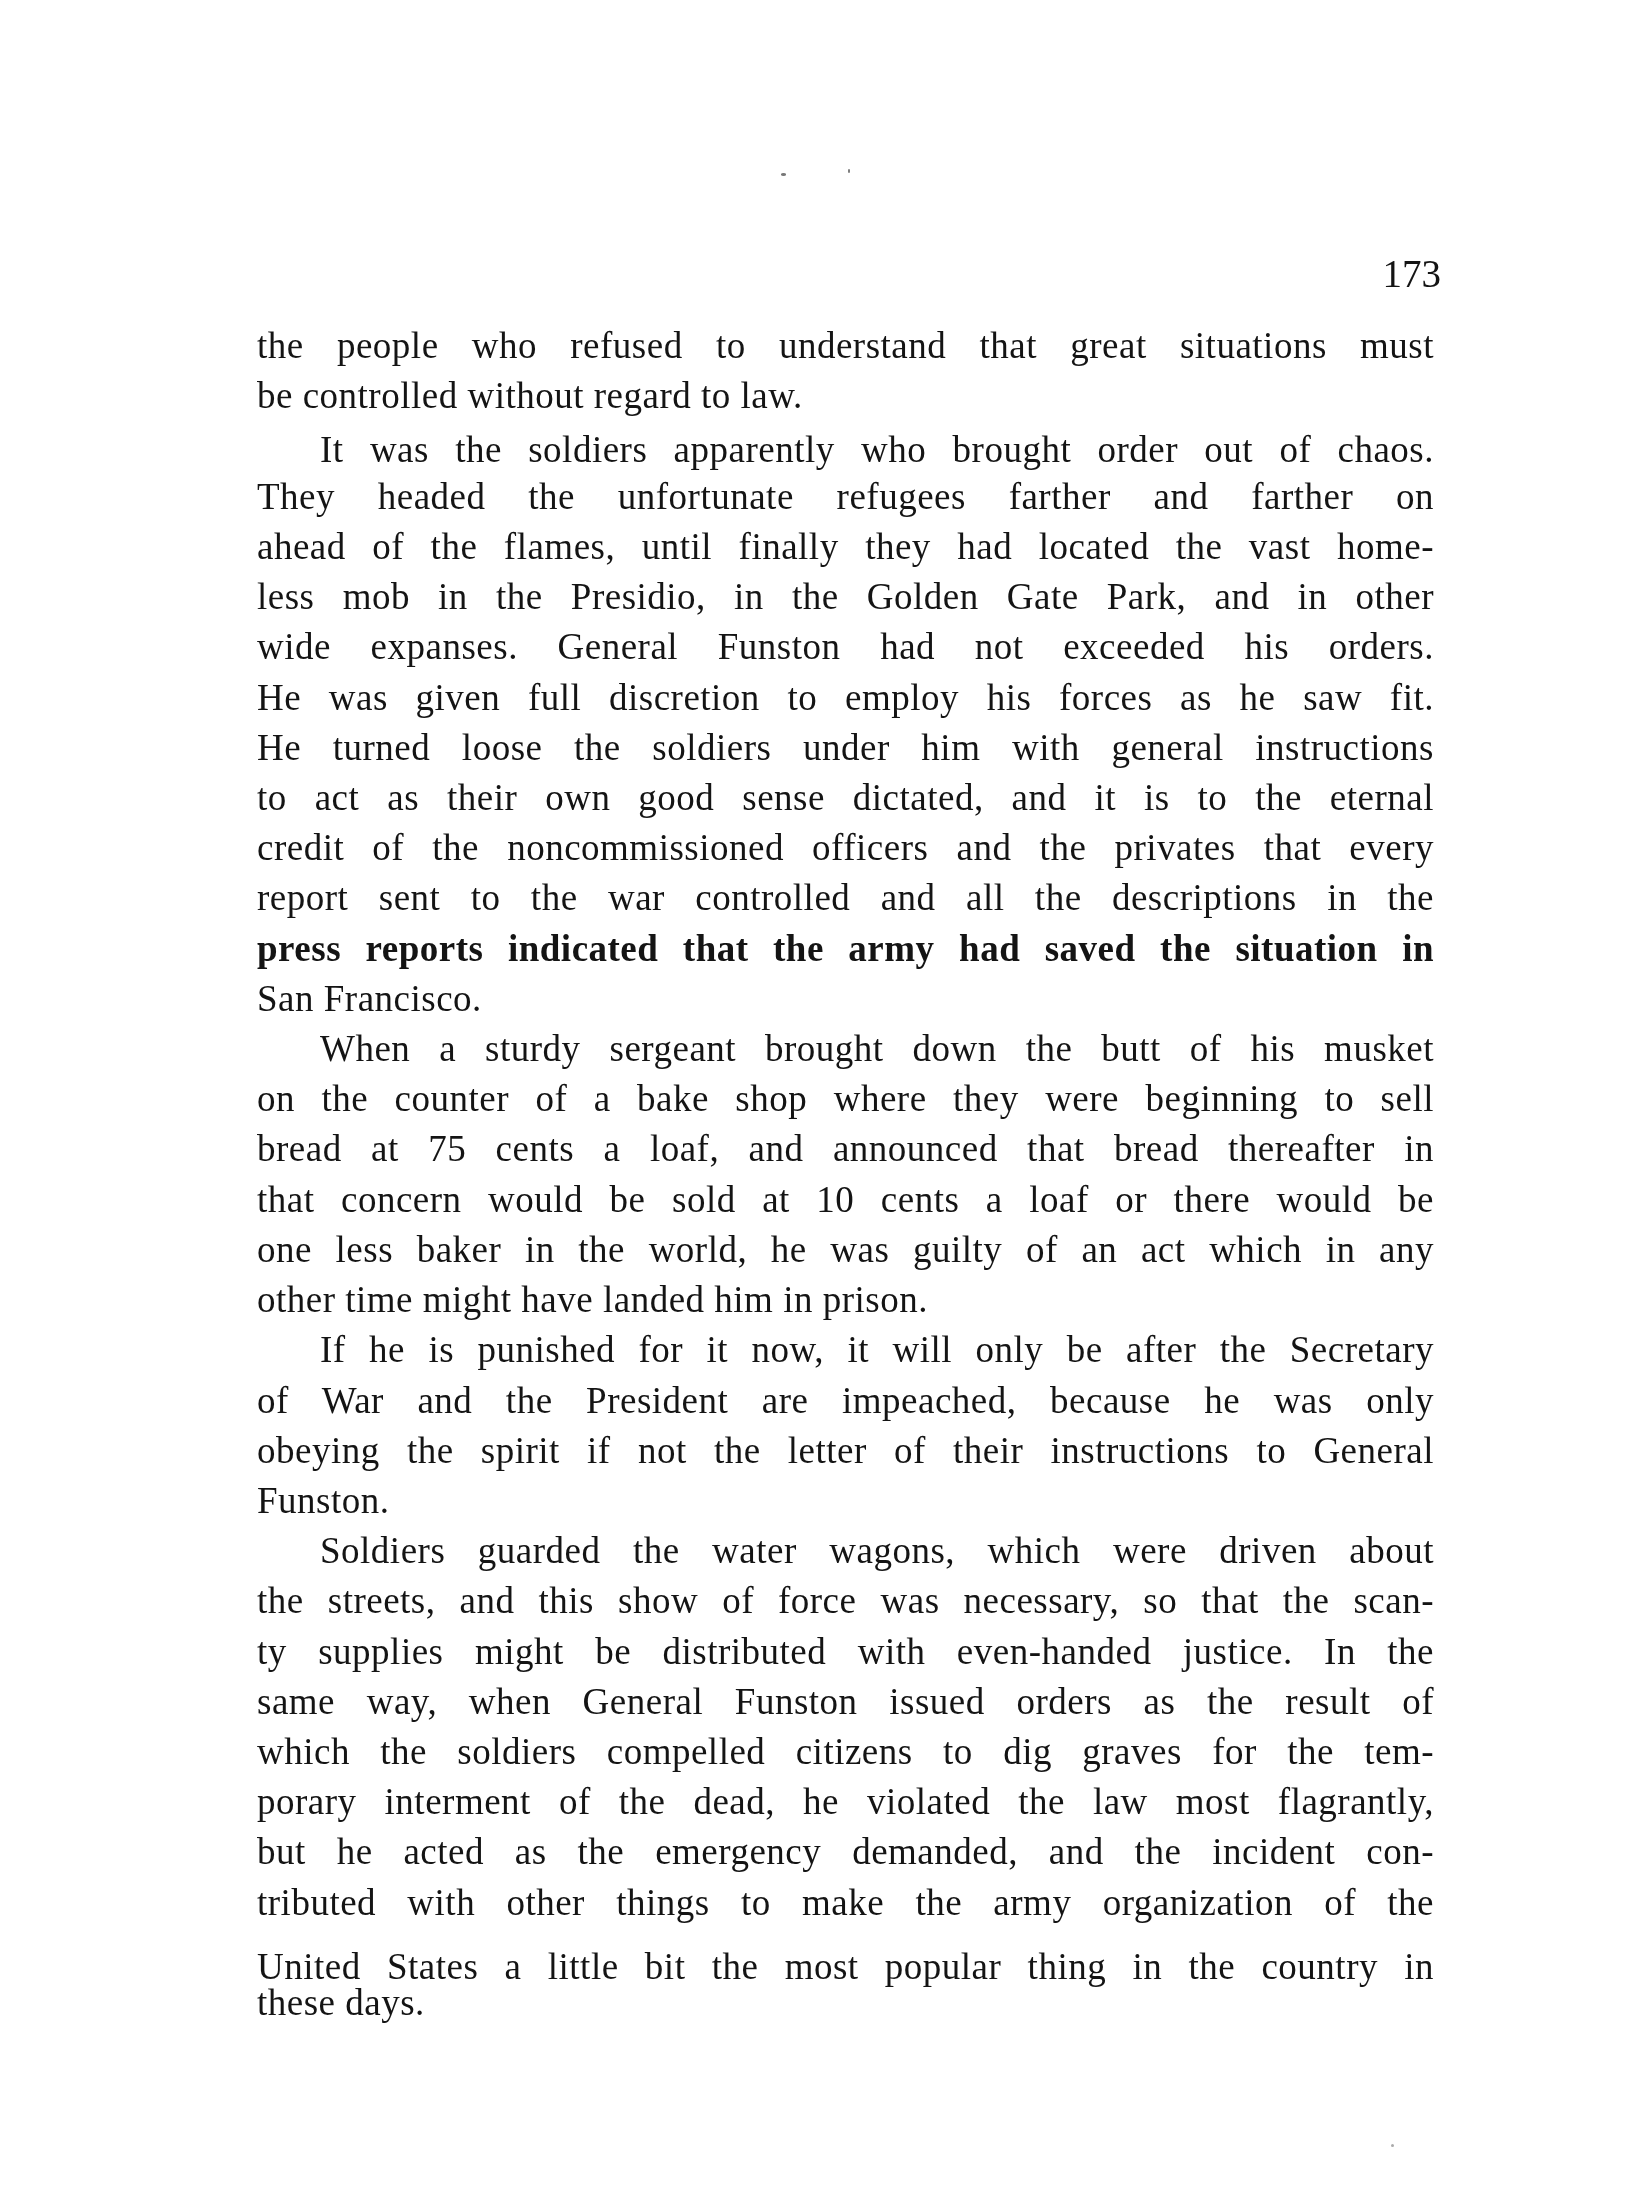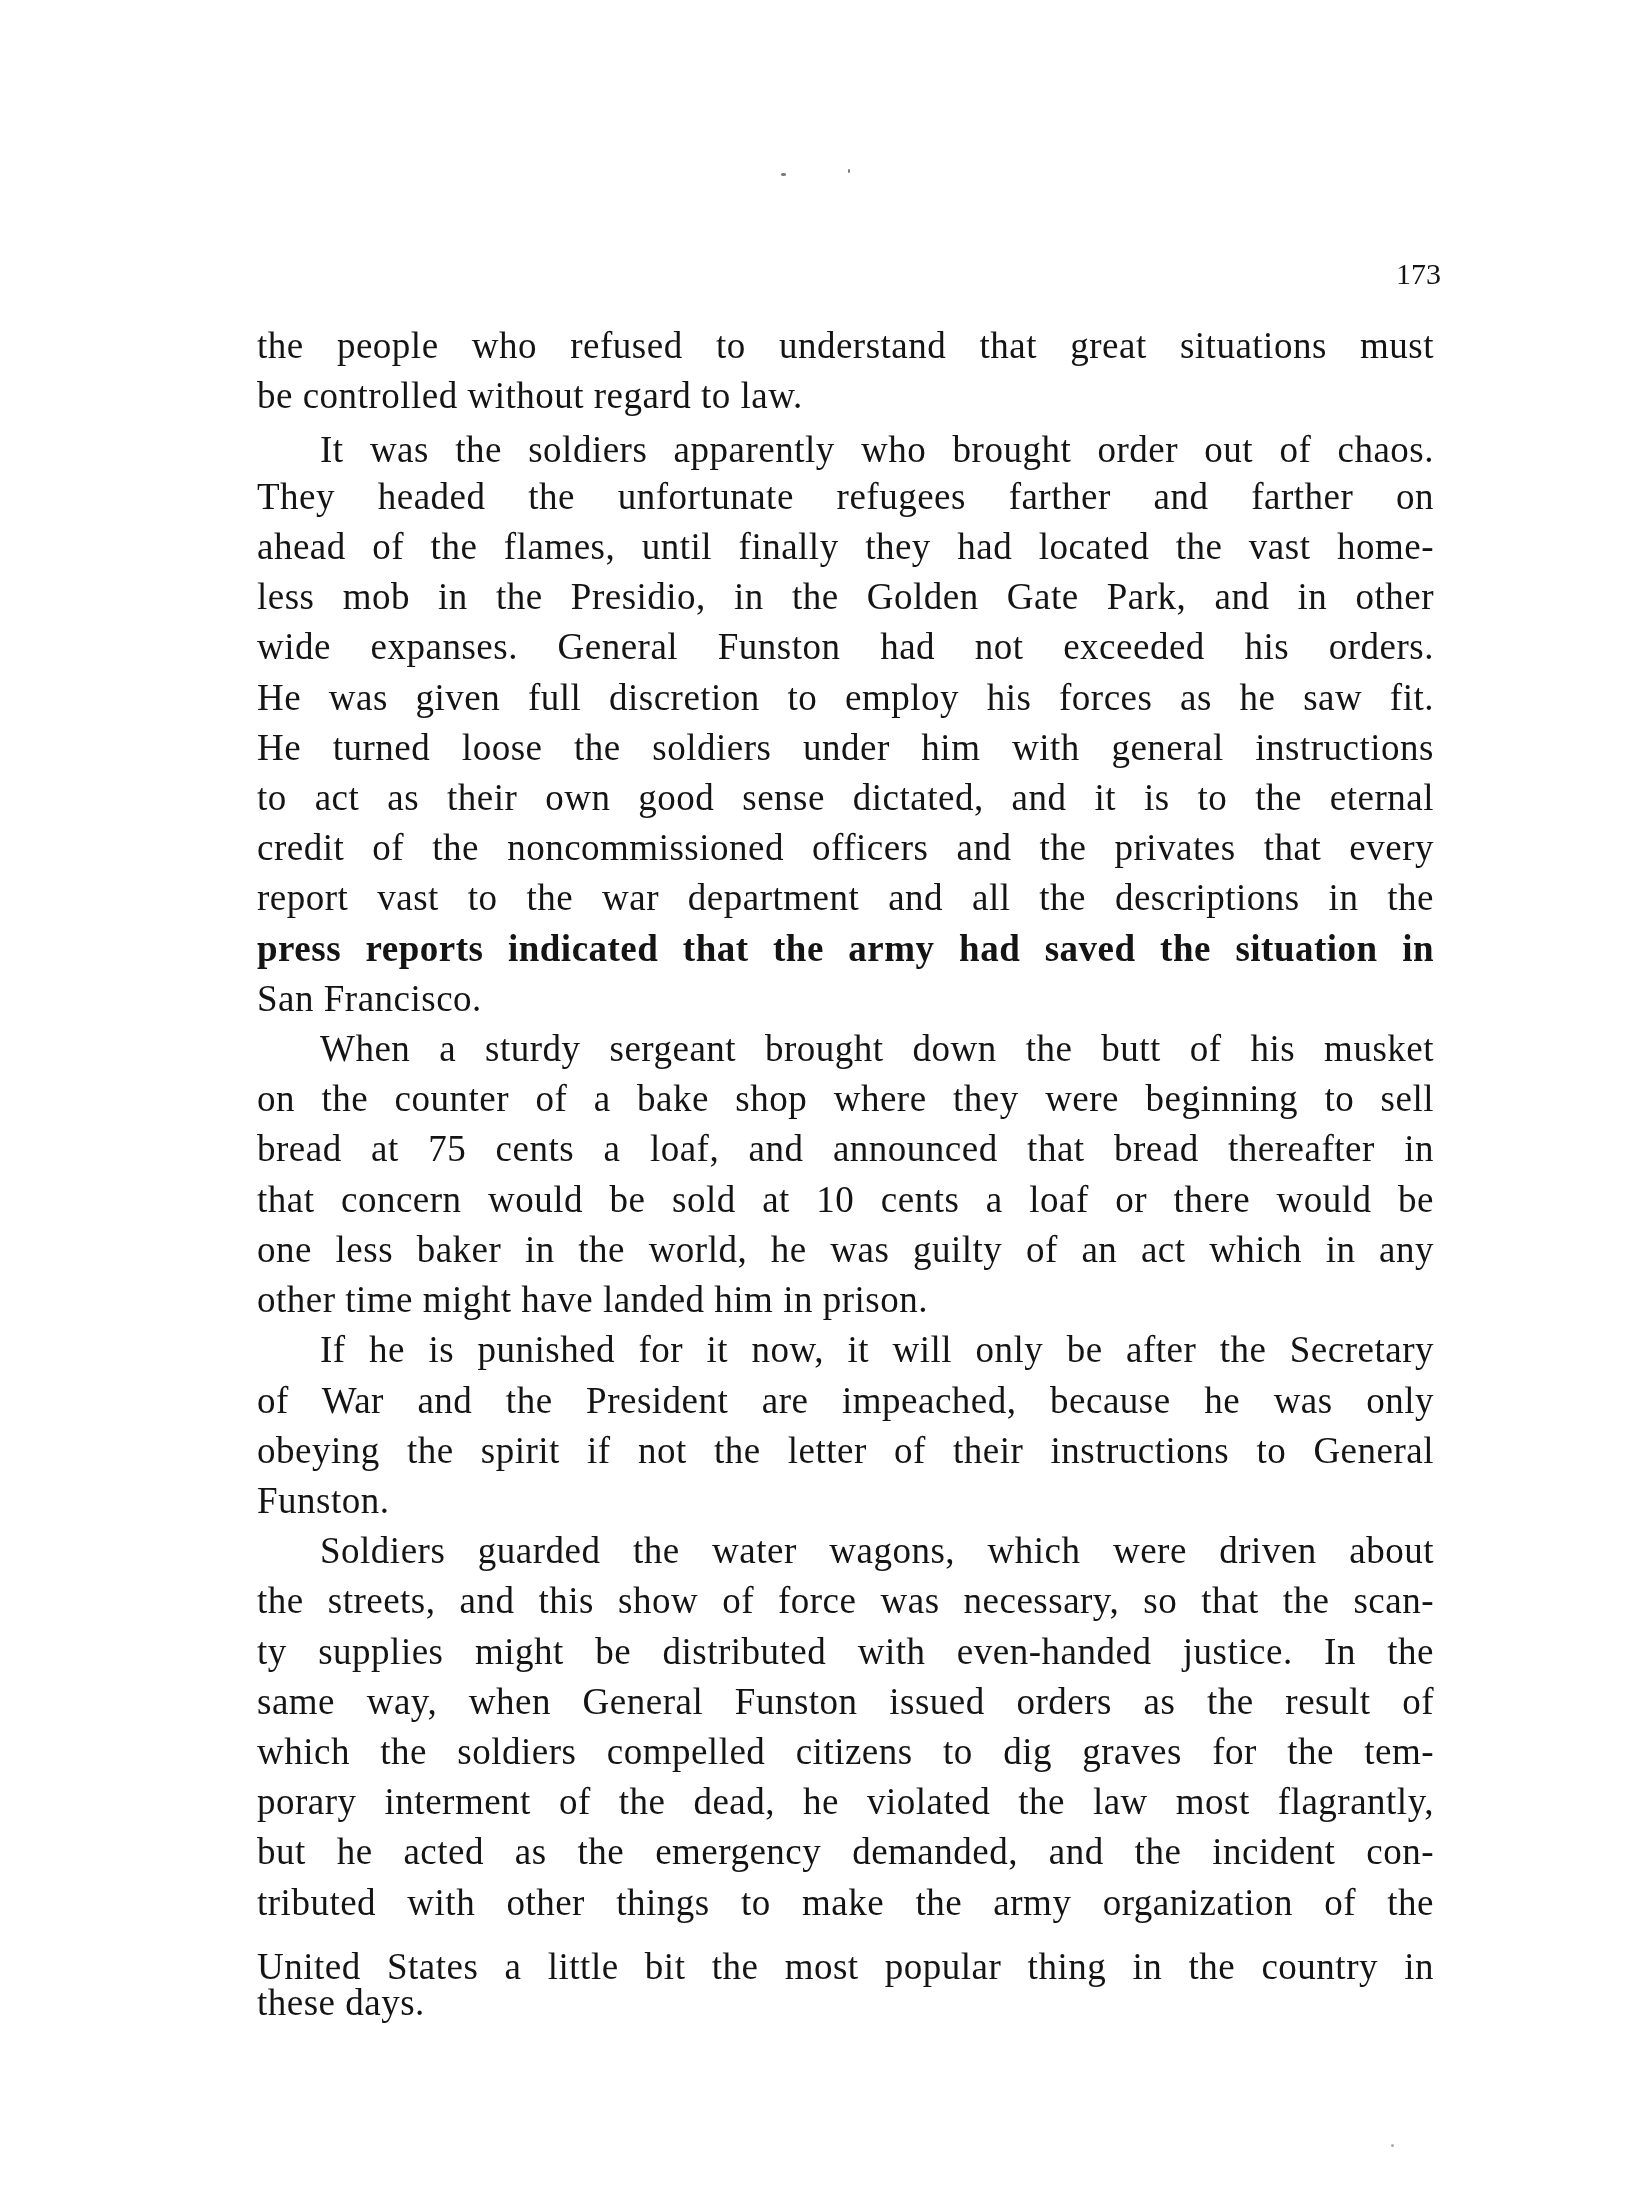--- a/index.html
+++ b/index.html
@@ -1,19 +1,19 @@
 <!DOCTYPE html>
 <html style="font-size:13.5px"><head>
 <meta charset="utf-8">
 <style>
   html, body { margin:0; padding:0; background:#ffffff; }
   body { width:1644px; height:2205px; position:relative; overflow:hidden; font-family:"Liberation Serif","DejaVu Serif",serif; color:#141414; }
   .header { position:absolute; left:0; top:245px; width:1644px; height:51px; }
   .running-head { position:absolute; left:422px; top:0; width:836px; text-align:center; font-size:39px; letter-spacing:1.7px; line-height:51px; white-space:nowrap; }
-  .page-num { position:absolute; right:203px; top:3.4px; font-size:30px; line-height:51px;text-align:right; }
+  .page-num { position:absolute; right:203px; top:3.4px; font-size:39px; line-height:51px;text-align:right; }
   .body-text { position:absolute; left:257px; top:321px; width:1177px; }
   .line { position:absolute; left:0; width:1177px; height:50px; font-size:37px; line-height:50px; white-space:nowrap; text-align:justify; text-align-last:justify; letter-spacing:0.5px; }
   .line.last { text-align-last:left; }
   .line.indent { padding-left:63px; width:1114px; }
   .speck { position:absolute; background:#777; border-radius:50%; }
 </style>
 </head>
 <body>
 
 <div class="header">
@@ -25,21 +25,21 @@
     <div class="line last" style="top: 50px;">be controlled without regard to law.</div>
     <div class="line indent" style="top: 104px;">It was the soldiers apparently who brought order out of chaos.</div>
     <div class="line" style="top: 151px;">They headed the unfortunate refugees farther and farther on</div>
     <div class="line" style="top: 201px;">ahead of the flames, until finally they had located the vast home-</div>
     <div class="line" style="top: 251px;">less mob in the Presidio, in the Golden Gate Park, and in other</div>
     <div class="line" style="top: 301px;">wide expanses.  General Funston had not exceeded his orders.</div>
     <div class="line" style="top: 352px;">He was given full discretion to employ his forces as he saw fit.</div>
     <div class="line" style="top: 402px;">He turned loose the soldiers under him with general instructions</div>
     <div class="line" style="top: 452px;">to act as their own good sense dictated, and it is to the eternal</div>
     <div class="line" style="top: 502px;">credit of the noncommissioned officers and the privates that every</div>
-    <div class="line" style="top: 552px;">report vast to the war department and all the descriptions in the</div>
+    <div class="line" style="top: 552px;">report sent to the war controlled and all the descriptions in the</div>
     <div class="line" style="top: 603px; font-weight: bold;">press reports indicated that the army had saved the situation in</div>
     <div class="line last" style="top: 653px;">San Francisco.</div>
     <div class="line indent" style="top: 703px;">When a sturdy sergeant brought down the butt of his musket</div>
     <div class="line" style="top: 753px;">on the counter of a bake shop where they were beginning to sell</div>
     <div class="line" style="top: 803px;">bread at 75 cents a loaf, and announced that bread thereafter in</div>
     <div class="line" style="top: 854px;">that concern would be sold at 10 cents a loaf or there would be</div>
     <div class="line" style="top: 904px;">one less baker in the world, he was guilty of an act which in any</div>
     <div class="line last" style="top: 954px;">other time might have landed him in prison.</div>
     <div class="line indent" style="top: 1004px;">If he is punished for it now, it will only be after the Secretary</div>
     <div class="line" style="top: 1055px;">of War and the President are impeached, because he was only</div>

